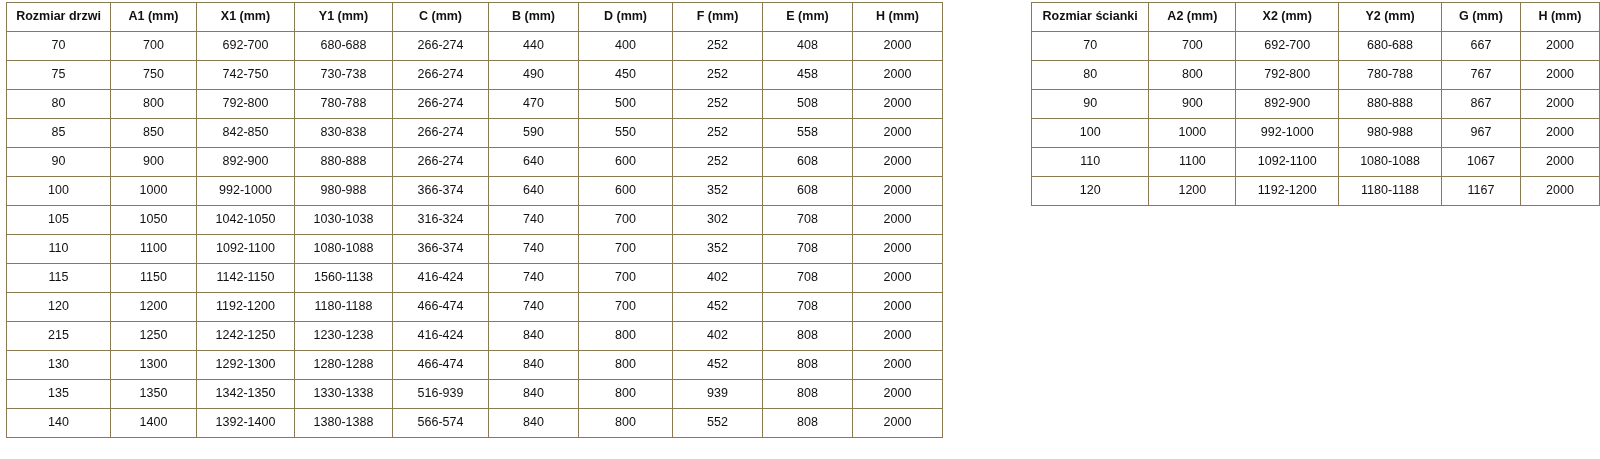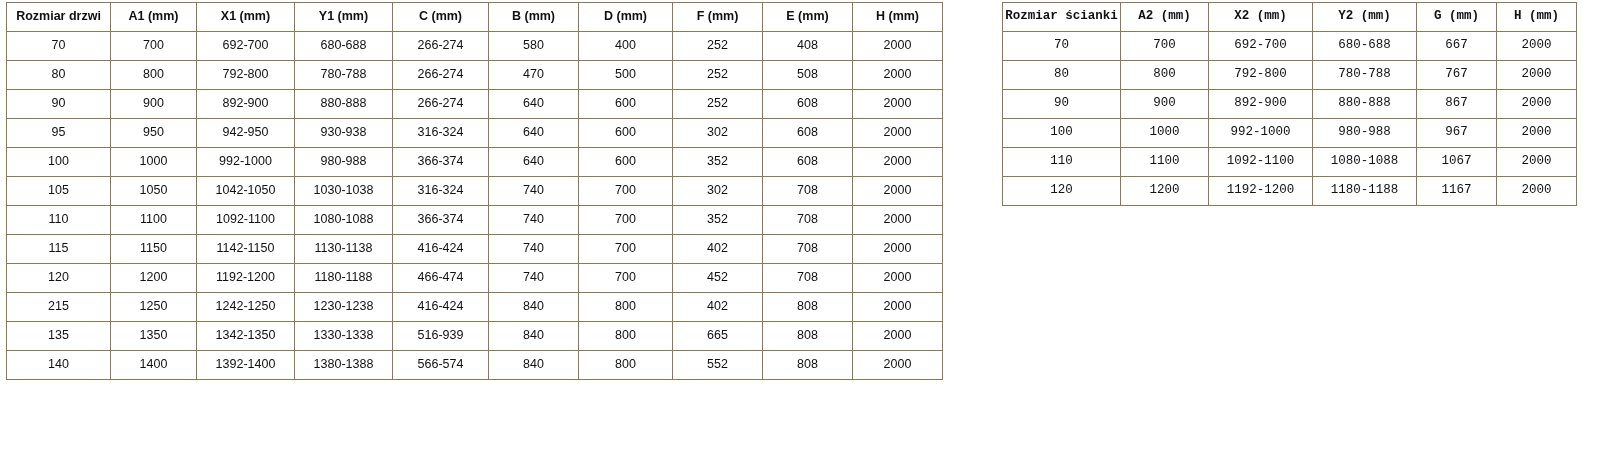--- a/index.html
+++ b/index.html
@@ -17,21 +17,21 @@
   .page {
     position: relative;
     width: 1600px;
     height: 459px;
   }
   .table-wrap {
     position: absolute;
     top: 2px;
   }
   #doors-table-wrap { left: 6px; }
-  #walls-table-wrap { left: 1002px; font-family: Liberation Mono, monospace; }
+  #walls-table-wrap { left: 1031px; }
 
   table.spec {
     border-collapse: collapse;
     table-layout: fixed;
     background: #ffffff;
   }
   table.spec th,
   table.spec td {
     border: 1px solid #8a7a52;
     text-align: center;
@@ -105,59 +105,71 @@
             <th>H (mm)</th>
           </tr>
       </thead>
       <tbody id="doors-body">
           <tr>
             <td>70</td>
             <td>700</td>
             <td>692-700</td>
             <td>680-688</td>
             <td>266-274</td>
-            <td>580</td>
+            <td>440</td>
             <td>400</td>
             <td>252</td>
             <td>408</td>
+            <td>2000</td>
+          </tr>
+          <tr>
+            <td>75</td>
+            <td>750</td>
+            <td>742-750</td>
+            <td>730-738</td>
+            <td>266-274</td>
+            <td>490</td>
+            <td>450</td>
+            <td>252</td>
+            <td>458</td>
             <td>2000</td>
           </tr>
           <tr>
             <td>80</td>
             <td>800</td>
             <td>792-800</td>
             <td>780-788</td>
             <td>266-274</td>
             <td>470</td>
             <td>500</td>
             <td>252</td>
             <td>508</td>
+            <td>2000</td>
+          </tr>
+          <tr>
+            <td>85</td>
+            <td>850</td>
+            <td>842-850</td>
+            <td>830-838</td>
+            <td>266-274</td>
+            <td>590</td>
+            <td>550</td>
+            <td>252</td>
+            <td>558</td>
             <td>2000</td>
           </tr>
           <tr>
             <td>90</td>
             <td>900</td>
             <td>892-900</td>
             <td>880-888</td>
             <td>266-274</td>
             <td>640</td>
             <td>600</td>
             <td>252</td>
-            <td>608</td>
-            <td>2000</td>
-          </tr>
-          <tr>
-            <td>95</td>
-            <td>950</td>
-            <td>942-950</td>
-            <td>930-938</td>
-            <td>316-324</td>
-            <td>640</td>
-            <td>600</td>
-            <td>302</td>
             <td>608</td>
             <td>2000</td>
           </tr>
           <tr>
             <td>100</td>
             <td>1000</td>
             <td>992-1000</td>
             <td>980-988</td>
             <td>366-374</td>
             <td>640</td>
@@ -187,21 +199,21 @@
             <td>740</td>
             <td>700</td>
             <td>352</td>
             <td>708</td>
             <td>2000</td>
           </tr>
           <tr>
             <td>115</td>
             <td>1150</td>
             <td>1142-1150</td>
-            <td>1130-1138</td>
+            <td>1560-1138</td>
             <td>416-424</td>
             <td>740</td>
             <td>700</td>
             <td>402</td>
             <td>708</td>
             <td>2000</td>
           </tr>
           <tr>
             <td>120</td>
             <td>1200</td>
@@ -220,28 +232,40 @@
             <td>1242-1250</td>
             <td>1230-1238</td>
             <td>416-424</td>
             <td>840</td>
             <td>800</td>
             <td>402</td>
             <td>808</td>
             <td>2000</td>
           </tr>
           <tr>
+            <td>130</td>
+            <td>1300</td>
+            <td>1292-1300</td>
+            <td>1280-1288</td>
+            <td>466-474</td>
+            <td>840</td>
+            <td>800</td>
+            <td>452</td>
+            <td>808</td>
+            <td>2000</td>
+          </tr>
+          <tr>
             <td>135</td>
             <td>1350</td>
             <td>1342-1350</td>
             <td>1330-1338</td>
             <td>516-939</td>
             <td>840</td>
             <td>800</td>
-            <td>665</td>
+            <td>939</td>
             <td>808</td>
             <td>2000</td>
           </tr>
           <tr>
             <td>140</td>
             <td>1400</td>
             <td>1392-1400</td>
             <td>1380-1388</td>
             <td>566-574</td>
             <td>840</td>

